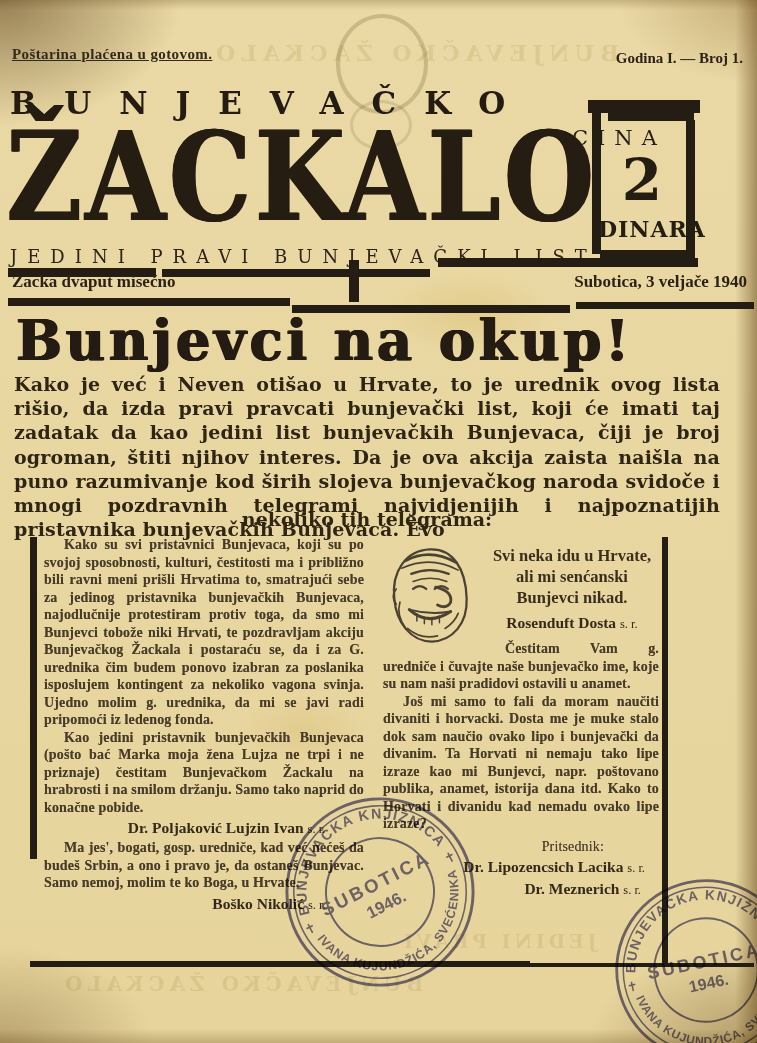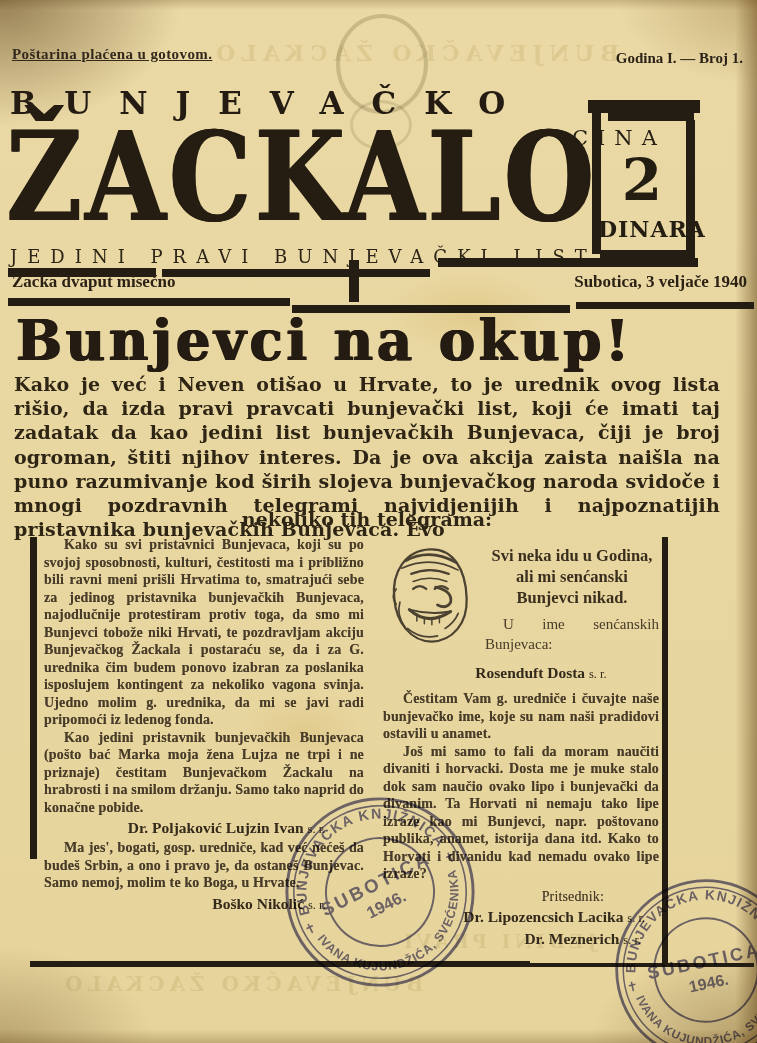--- a/index.html
+++ b/index.html
@@ -137,22 +137,21 @@
         <path d="M56,48 Q74,52 72,64 Q68,72 58,67" stroke-width="3"></path>
         <path d="M28,72 Q48,90 72,74" stroke-width="3.2"></path>
         <path d="M28,72 Q50,78 72,74" stroke-width="2"></path>
         <path d="M36,77 L36,84 M44,80 L44,87 M52,81 L52,88 M60,79 L60,86" stroke-width="1.6"></path>
         <path d="M18,64 Q14,78 24,92" stroke-width="1.8"></path>
         <path d="M26,92 Q40,104 58,100" stroke-width="1.8"></path>
         <path d="M66,92 Q76,86 80,76" stroke-width="1.8"></path>
         <path d="M14,50 Q8,58 14,66" stroke-width="1.8"></path>
       </g>
     </svg>
-    <p class="pull-quote">Svi neka idu u Godina, ali mi senćanski Bunjevci nikad.</p>
-    <p class="attr-intro">U ime senćanskih Bunjevaca:</p>
+    <p class="pull-quote">Svi neka idu u Hrvate, ali mi senćanski Bunjevci nikad.</p>
     <div class="sig" style="text-align:center;padding-left:40px;margin-bottom:8px;">
       <span>Rosenduft Dosta</span>
       <span class="sr">s. r.</span>
     </div>
     <p class="body-text indent" style="margin-top:4px;">Čestitam Vam g. uredniče i čuvajte naše bunjevačko ime, koje su nam naši pradidovi ostavili u anamet.</p>
     <p class="body-text indent clear">Još mi samo to fali da moram naučiti divaniti i horvacki. Dosta me je muke stalo dok sam naučio ovako lipo i bunjevački da divanim. Ta Horvati ni nemaju tako lipe izraze kao mi Bunjevci, napr. poštovano publika, anamet, istorija dana itd. Kako to Horvati i divanidu kad nemadu ovako lipe izraze?</p>
     <div class="body-text" style="text-align:right;padding-right:55px;margin-top:5px;">Pritsednik:</div>
     <div class="sig" style="text-align:right;padding-right:14px;">
       <span>Dr. Lipozencsich Lacika</span>
       <span class="sr">s. r.</span>

